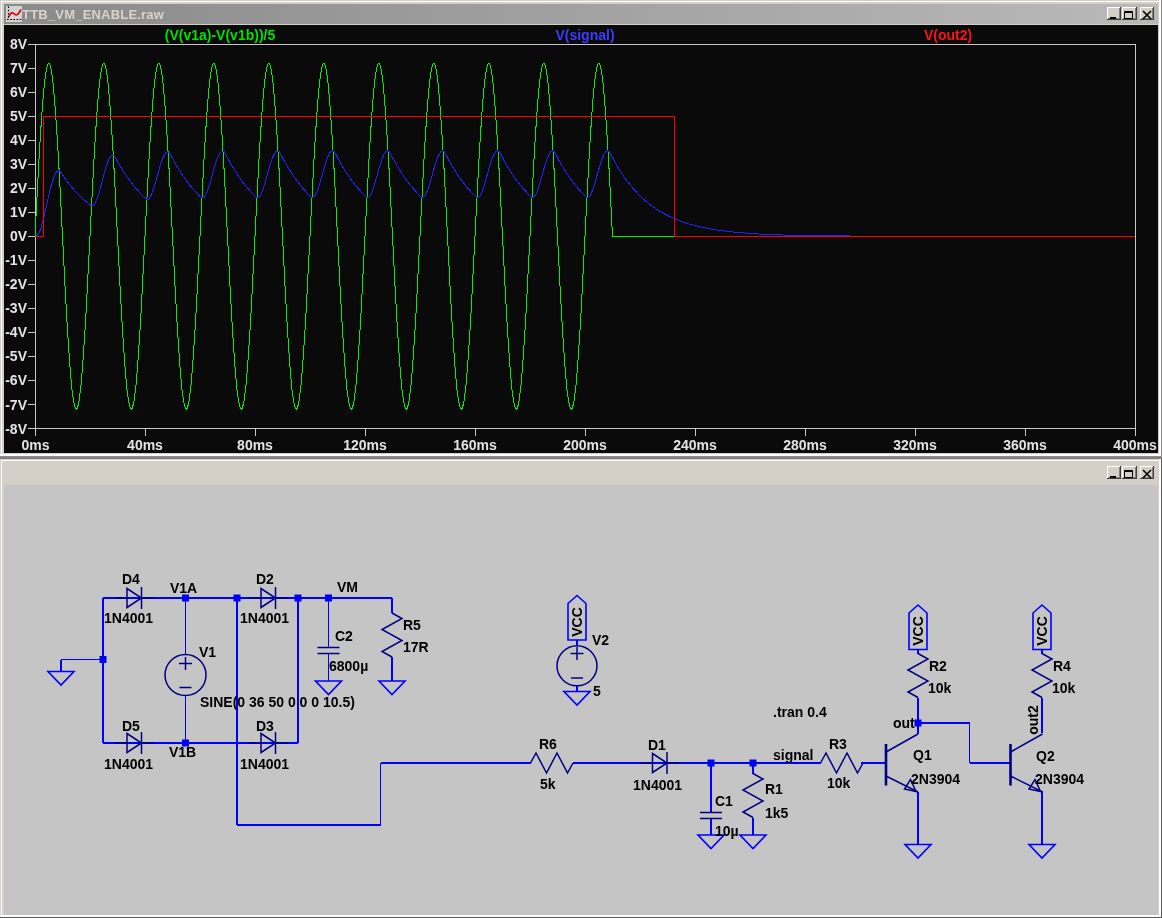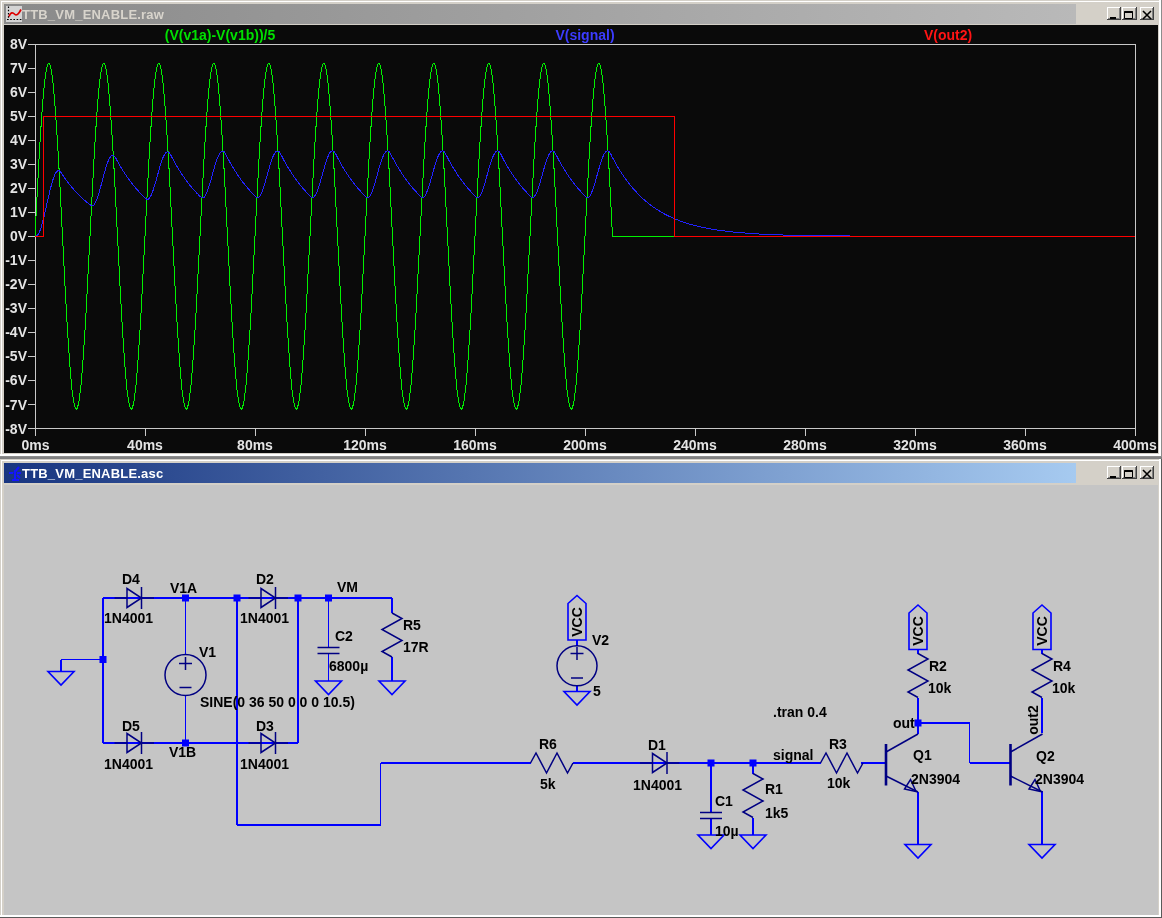--- a/index.html
+++ b/index.html
@@ -1,17 +1,17 @@
 <!DOCTYPE html>
 <html><head><meta charset="utf-8"><style>
 *{margin:0;padding:0;box-sizing:border-box}
 html,body{width:1162px;height:918px;background:#808080;overflow:hidden;font-family:"Liberation Sans",sans-serif}
 .win{position:absolute;left:0;width:1162px;background:#D4D0C8;
  box-shadow:inset -1px -1px 0 #8C8C8C, inset -3px -3px 0 #FFFFFF, inset 1px 1px 0 #D4D0C8, inset 2px 2px 0 #FFFFFF}
-.tb{position:absolute;left:4px;width:1072px;height:20px;overflow:hidden}
+.tb{position:absolute;left:4px;width:1154px;height:20px;overflow:hidden}
 .tb .tt{position:absolute;left:18px;top:3px;font-size:13px;font-weight:bold;letter-spacing:0.2px}
 .btn{position:absolute;width:14.5px;height:13px;background:#D4D0C8;
  box-shadow:inset -1px -1px 0 #404040, inset 1px 1px 0 #FFFFFF, inset -2px -2px 0 #808080, inset 2px 2px 0 #D4D0C8}
 .client{position:absolute;left:4px}
 svg text{white-space:pre}
 </style></head>
 <body>
 <div class="win" style="top:0;height:457px">
   <div class="tb" style="top:4px;background:linear-gradient(90deg,#8A8A8A,#B9B9B9)">
     <svg style="position:absolute;left:2px;top:2px" width="16" height="16" viewBox="0 0 16 16">
@@ -104,28 +104,20 @@
 <text x="220" y="40" fill="#00e000">(V(v1a)-V(v1b))/5</text>
 <text x="585" y="40" fill="#3c3cff">V(signal)</text>
 <text x="948" y="40" fill="#ff1414">V(out2)</text>
 </g>
 <polyline points="35.0,236.2 35.7,222.6 36.4,209.1 37.1,195.8 37.8,182.7 38.4,170.0 39.1,157.7 39.8,145.8 40.5,134.5 41.2,123.8 41.9,113.9 42.6,104.6 43.2,96.2 43.9,88.7 44.6,82.0 45.3,76.4 46.0,71.7 46.7,68.0 47.4,65.3 48.1,63.7 48.8,63.2 49.4,63.7 50.1,65.3 50.8,68.0 51.5,71.7 52.2,76.4 52.9,82.0 53.6,88.7 54.2,96.2 54.9,104.6 55.6,113.9 56.3,123.8 57.0,134.5 57.7,145.8 58.4,157.7 59.1,170.0 59.8,182.7 60.4,195.8 61.1,209.1 61.8,222.6 62.5,236.2 63.2,249.8 63.9,263.3 64.6,276.6 65.2,289.7 65.9,302.4 66.6,314.7 67.3,326.6 68.0,337.9 68.7,348.6 69.4,358.5 70.1,367.8 70.8,376.2 71.4,383.7 72.1,390.4 72.8,396.0 73.5,400.7 74.2,404.4 74.9,407.1 75.6,408.7 76.2,409.2 76.9,408.7 77.6,407.1 78.3,404.4 79.0,400.7 79.7,396.0 80.4,390.4 81.1,383.7 81.8,376.2 82.4,367.8 83.1,358.5 83.8,348.6 84.5,337.9 85.2,326.6 85.9,314.7 86.6,302.4 87.2,289.7 87.9,276.6 88.6,263.3 89.3,249.8 90.0,236.2 90.7,222.6 91.4,209.1 92.1,195.8 92.8,182.7 93.4,170.0 94.1,157.7 94.8,145.8 95.5,134.5 96.2,123.8 96.9,113.9 97.6,104.6 98.2,96.2 98.9,88.7 99.6,82.0 100.3,76.4 101.0,71.7 101.7,68.0 102.4,65.3 103.1,63.7 103.8,63.2 104.4,63.7 105.1,65.3 105.8,68.0 106.5,71.7 107.2,76.4 107.9,82.0 108.6,88.7 109.2,96.2 109.9,104.6 110.6,113.9 111.3,123.8 112.0,134.5 112.7,145.8 113.4,157.7 114.1,170.0 114.8,182.7 115.4,195.8 116.1,209.1 116.8,222.6 117.5,236.2 118.2,249.8 118.9,263.3 119.6,276.6 120.2,289.7 120.9,302.4 121.6,314.7 122.3,326.6 123.0,337.9 123.7,348.6 124.4,358.5 125.1,367.8 125.8,376.2 126.4,383.7 127.1,390.4 127.8,396.0 128.5,400.7 129.2,404.4 129.9,407.1 130.6,408.7 131.2,409.2 131.9,408.7 132.6,407.1 133.3,404.4 134.0,400.7 134.7,396.0 135.4,390.4 136.1,383.7 136.8,376.2 137.4,367.8 138.1,358.5 138.8,348.6 139.5,337.9 140.2,326.6 140.9,314.7 141.6,302.4 142.2,289.7 142.9,276.6 143.6,263.3 144.3,249.8 145.0,236.2 145.7,222.6 146.4,209.1 147.1,195.8 147.8,182.7 148.4,170.0 149.1,157.7 149.8,145.8 150.5,134.5 151.2,123.8 151.9,113.9 152.6,104.6 153.2,96.2 153.9,88.7 154.6,82.0 155.3,76.4 156.0,71.7 156.7,68.0 157.4,65.3 158.1,63.7 158.8,63.2 159.4,63.7 160.1,65.3 160.8,68.0 161.5,71.7 162.2,76.4 162.9,82.0 163.6,88.7 164.2,96.2 164.9,104.6 165.6,113.9 166.3,123.8 167.0,134.5 167.7,145.8 168.4,157.7 169.1,170.0 169.8,182.7 170.4,195.8 171.1,209.1 171.8,222.6 172.5,236.2 173.2,249.8 173.9,263.3 174.6,276.6 175.2,289.7 175.9,302.4 176.6,314.7 177.3,326.6 178.0,337.9 178.7,348.6 179.4,358.5 180.1,367.8 180.8,376.2 181.4,383.7 182.1,390.4 182.8,396.0 183.5,400.7 184.2,404.4 184.9,407.1 185.6,408.7 186.2,409.2 186.9,408.7 187.6,407.1 188.3,404.4 189.0,400.7 189.7,396.0 190.4,390.4 191.1,383.7 191.8,376.2 192.4,367.8 193.1,358.5 193.8,348.6 194.5,337.9 195.2,326.6 195.9,314.7 196.6,302.4 197.2,289.7 197.9,276.6 198.6,263.3 199.3,249.8 200.0,236.2 200.7,222.6 201.4,209.1 202.1,195.8 202.8,182.7 203.4,170.0 204.1,157.7 204.8,145.8 205.5,134.5 206.2,123.8 206.9,113.9 207.6,104.6 208.2,96.2 208.9,88.7 209.6,82.0 210.3,76.4 211.0,71.7 211.7,68.0 212.4,65.3 213.1,63.7 213.8,63.2 214.4,63.7 215.1,65.3 215.8,68.0 216.5,71.7 217.2,76.4 217.9,82.0 218.6,88.7 219.2,96.2 219.9,104.6 220.6,113.9 221.3,123.8 222.0,134.5 222.7,145.8 223.4,157.7 224.1,170.0 224.8,182.7 225.4,195.8 226.1,209.1 226.8,222.6 227.5,236.2 228.2,249.8 228.9,263.3 229.6,276.6 230.2,289.7 230.9,302.4 231.6,314.7 232.3,326.6 233.0,337.9 233.7,348.6 234.4,358.5 235.1,367.8 235.8,376.2 236.4,383.7 237.1,390.4 237.8,396.0 238.5,400.7 239.2,404.4 239.9,407.1 240.6,408.7 241.2,409.2 241.9,408.7 242.6,407.1 243.3,404.4 244.0,400.7 244.7,396.0 245.4,390.4 246.1,383.7 246.8,376.2 247.4,367.8 248.1,358.5 248.8,348.6 249.5,337.9 250.2,326.6 250.9,314.7 251.6,302.4 252.2,289.7 252.9,276.6 253.6,263.3 254.3,249.8 255.0,236.2 255.7,222.6 256.4,209.1 257.1,195.8 257.8,182.7 258.4,170.0 259.1,157.7 259.8,145.8 260.5,134.5 261.2,123.8 261.9,113.9 262.6,104.6 263.2,96.2 263.9,88.7 264.6,82.0 265.3,76.4 266.0,71.7 266.7,68.0 267.4,65.3 268.1,63.7 268.8,63.2 269.4,63.7 270.1,65.3 270.8,68.0 271.5,71.7 272.2,76.4 272.9,82.0 273.6,88.7 274.2,96.2 274.9,104.6 275.6,113.9 276.3,123.8 277.0,134.5 277.7,145.8 278.4,157.7 279.1,170.0 279.8,182.7 280.4,195.8 281.1,209.1 281.8,222.6 282.5,236.2 283.2,249.8 283.9,263.3 284.6,276.6 285.2,289.7 285.9,302.4 286.6,314.7 287.3,326.6 288.0,337.9 288.7,348.6 289.4,358.5 290.1,367.8 290.8,376.2 291.4,383.7 292.1,390.4 292.8,396.0 293.5,400.7 294.2,404.4 294.9,407.1 295.6,408.7 296.2,409.2 296.9,408.7 297.6,407.1 298.3,404.4 299.0,400.7 299.7,396.0 300.4,390.4 301.1,383.7 301.8,376.2 302.4,367.8 303.1,358.5 303.8,348.6 304.5,337.9 305.2,326.6 305.9,314.7 306.6,302.4 307.2,289.7 307.9,276.6 308.6,263.3 309.3,249.8 310.0,236.2 310.7,222.6 311.4,209.1 312.1,195.8 312.8,182.7 313.4,170.0 314.1,157.7 314.8,145.8 315.5,134.5 316.2,123.8 316.9,113.9 317.6,104.6 318.2,96.2 318.9,88.7 319.6,82.0 320.3,76.4 321.0,71.7 321.7,68.0 322.4,65.3 323.1,63.7 323.8,63.2 324.4,63.7 325.1,65.3 325.8,68.0 326.5,71.7 327.2,76.4 327.9,82.0 328.6,88.7 329.2,96.2 329.9,104.6 330.6,113.9 331.3,123.8 332.0,134.5 332.7,145.8 333.4,157.7 334.1,170.0 334.8,182.7 335.4,195.8 336.1,209.1 336.8,222.6 337.5,236.2 338.2,249.8 338.9,263.3 339.6,276.6 340.2,289.7 340.9,302.4 341.6,314.7 342.3,326.6 343.0,337.9 343.7,348.6 344.4,358.5 345.1,367.8 345.8,376.2 346.4,383.7 347.1,390.4 347.8,396.0 348.5,400.7 349.2,404.4 349.9,407.1 350.6,408.7 351.2,409.2 351.9,408.7 352.6,407.1 353.3,404.4 354.0,400.7 354.7,396.0 355.4,390.4 356.1,383.7 356.8,376.2 357.4,367.8 358.1,358.5 358.8,348.6 359.5,337.9 360.2,326.6 360.9,314.7 361.6,302.4 362.2,289.7 362.9,276.6 363.6,263.3 364.3,249.8 365.0,236.2 365.7,222.6 366.4,209.1 367.1,195.8 367.8,182.7 368.4,170.0 369.1,157.7 369.8,145.8 370.5,134.5 371.2,123.8 371.9,113.9 372.6,104.6 373.2,96.2 373.9,88.7 374.6,82.0 375.3,76.4 376.0,71.7 376.7,68.0 377.4,65.3 378.1,63.7 378.8,63.2 379.4,63.7 380.1,65.3 380.8,68.0 381.5,71.7 382.2,76.4 382.9,82.0 383.6,88.7 384.2,96.2 384.9,104.6 385.6,113.9 386.3,123.8 387.0,134.5 387.7,145.8 388.4,157.7 389.1,170.0 389.8,182.7 390.4,195.8 391.1,209.1 391.8,222.6 392.5,236.2 393.2,249.8 393.9,263.3 394.6,276.6 395.2,289.7 395.9,302.4 396.6,314.7 397.3,326.6 398.0,337.9 398.7,348.6 399.4,358.5 400.1,367.8 400.8,376.2 401.4,383.7 402.1,390.4 402.8,396.0 403.5,400.7 404.2,404.4 404.9,407.1 405.6,408.7 406.2,409.2 406.9,408.7 407.6,407.1 408.3,404.4 409.0,400.7 409.7,396.0 410.4,390.4 411.1,383.7 411.8,376.2 412.4,367.8 413.1,358.5 413.8,348.6 414.5,337.9 415.2,326.6 415.9,314.7 416.6,302.4 417.2,289.7 417.9,276.6 418.6,263.3 419.3,249.8 420.0,236.2 420.7,222.6 421.4,209.1 422.1,195.8 422.8,182.7 423.4,170.0 424.1,157.7 424.8,145.8 425.5,134.5 426.2,123.8 426.9,113.9 427.6,104.6 428.2,96.2 428.9,88.7 429.6,82.0 430.3,76.4 431.0,71.7 431.7,68.0 432.4,65.3 433.1,63.7 433.8,63.2 434.4,63.7 435.1,65.3 435.8,68.0 436.5,71.7 437.2,76.4 437.9,82.0 438.6,88.7 439.2,96.2 439.9,104.6 440.6,113.9 441.3,123.8 442.0,134.5 442.7,145.8 443.4,157.7 444.1,170.0 444.8,182.7 445.4,195.8 446.1,209.1 446.8,222.6 447.5,236.2 448.2,249.8 448.9,263.3 449.6,276.6 450.2,289.7 450.9,302.4 451.6,314.7 452.3,326.6 453.0,337.9 453.7,348.6 454.4,358.5 455.1,367.8 455.8,376.2 456.4,383.7 457.1,390.4 457.8,396.0 458.5,400.7 459.2,404.4 459.9,407.1 460.6,408.7 461.2,409.2 461.9,408.7 462.6,407.1 463.3,404.4 464.0,400.7 464.7,396.0 465.4,390.4 466.1,383.7 466.8,376.2 467.4,367.8 468.1,358.5 468.8,348.6 469.5,337.9 470.2,326.6 470.9,314.7 471.6,302.4 472.2,289.7 472.9,276.6 473.6,263.3 474.3,249.8 475.0,236.2 475.7,222.6 476.4,209.1 477.1,195.8 477.8,182.7 478.4,170.0 479.1,157.7 479.8,145.8 480.5,134.5 481.2,123.8 481.9,113.9 482.6,104.6 483.2,96.2 483.9,88.7 484.6,82.0 485.3,76.4 486.0,71.7 486.7,68.0 487.4,65.3 488.1,63.7 488.8,63.2 489.4,63.7 490.1,65.3 490.8,68.0 491.5,71.7 492.2,76.4 492.9,82.0 493.6,88.7 494.2,96.2 494.9,104.6 495.6,113.9 496.3,123.8 497.0,134.5 497.7,145.8 498.4,157.7 499.1,170.0 499.8,182.7 500.4,195.8 501.1,209.1 501.8,222.6 502.5,236.2 503.2,249.8 503.9,263.3 504.6,276.6 505.2,289.7 505.9,302.4 506.6,314.7 507.3,326.6 508.0,337.9 508.7,348.6 509.4,358.5 510.1,367.8 510.8,376.2 511.4,383.7 512.1,390.4 512.8,396.0 513.5,400.7 514.2,404.4 514.9,407.1 515.6,408.7 516.2,409.2 516.9,408.7 517.6,407.1 518.3,404.4 519.0,400.7 519.7,396.0 520.4,390.4 521.1,383.7 521.8,376.2 522.4,367.8 523.1,358.5 523.8,348.6 524.5,337.9 525.2,326.6 525.9,314.7 526.6,302.4 527.2,289.7 527.9,276.6 528.6,263.3 529.3,249.8 530.0,236.2 530.7,222.6 531.4,209.1 532.1,195.8 532.8,182.7 533.4,170.0 534.1,157.7 534.8,145.8 535.5,134.5 536.2,123.8 536.9,113.9 537.6,104.6 538.2,96.2 538.9,88.7 539.6,82.0 540.3,76.4 541.0,71.7 541.7,68.0 542.4,65.3 543.1,63.7 543.8,63.2 544.4,63.7 545.1,65.3 545.8,68.0 546.5,71.7 547.2,76.4 547.9,82.0 548.6,88.7 549.2,96.2 549.9,104.6 550.6,113.9 551.3,123.8 552.0,134.5 552.7,145.8 553.4,157.7 554.1,170.0 554.8,182.7 555.4,195.8 556.1,209.1 556.8,222.6 557.5,236.2 558.2,249.8 558.9,263.3 559.6,276.6 560.2,289.7 560.9,302.4 561.6,314.7 562.3,326.6 563.0,337.9 563.7,348.6 564.4,358.5 565.1,367.8 565.8,376.2 566.4,383.7 567.1,390.4 567.8,396.0 568.5,400.7 569.2,404.4 569.9,407.1 570.6,408.7 571.2,409.2 571.9,408.7 572.6,407.1 573.3,404.4 574.0,400.7 574.7,396.0 575.4,390.4 576.1,383.7 576.8,376.2 577.4,367.8 578.1,358.5 578.8,348.6 579.5,337.9 580.2,326.6 580.9,314.7 581.6,302.4 582.2,289.7 582.9,276.6 583.6,263.3 584.3,249.8 585.0,236.2 585.7,222.6 586.4,209.1 587.1,195.8 587.8,182.7 588.4,170.0 589.1,157.7 589.8,145.8 590.5,134.5 591.2,123.8 591.9,113.9 592.6,104.6 593.2,96.2 593.9,88.7 594.6,82.0 595.3,76.4 596.0,71.7 596.7,68.0 597.4,65.3 598.1,63.7 598.8,63.2 599.4,63.7 600.1,65.3 600.8,68.0 601.5,71.7 602.2,76.4 602.9,82.0 603.6,88.7 604.2,96.2 604.9,104.6 605.6,113.9 606.3,123.8 607.0,134.5 607.7,145.8 608.4,157.7 609.1,170.0 609.8,182.7 610.4,195.8 611.1,209.1 611.8,222.6 612.5,236.2 1135.0,236.2" fill="none" stroke="#00f000" stroke-width="1" shape-rendering="crispEdges"></polyline>
 <polyline points="35.0,236.2 35.8,236.2 36.6,236.0 37.5,235.2 38.4,233.9 39.4,231.9 40.4,229.5 41.2,227.0 42.0,224.2 42.8,221.2 43.7,218.0 44.5,214.6 45.3,211.0 46.3,206.8 47.2,202.5 48.2,198.2 49.2,194.0 50.1,190.0 51.1,186.2 52.0,182.7 53.0,179.5 54.0,176.8 54.9,174.5 55.9,172.7 56.9,171.4 57.8,170.7 58.8,170.5 59.7,171.0 60.7,172.1 61.7,173.5 62.6,175.0 63.6,176.4 64.6,177.8 65.5,179.1 66.5,180.5 67.4,181.7 68.4,183.0 69.4,184.2 70.3,185.4 71.3,186.6 72.3,187.8 73.2,188.9 74.2,190.0 75.1,191.0 76.1,192.1 77.1,193.1 78.0,194.1 78.9,194.9 79.7,195.7 80.5,196.5 81.3,197.3 82.2,198.1 83.0,198.9 83.8,199.6 84.6,200.3 85.5,201.0 86.3,201.7 87.1,202.4 87.9,203.1 88.8,203.7 89.6,204.4 90.4,205.0 91.2,205.6 92.1,205.9 92.9,205.8 93.7,205.1 94.5,204.1 95.4,202.7 96.2,200.9 97.0,198.8 97.8,196.5 98.7,193.8 99.5,191.1 100.3,188.1 101.1,185.1 102.0,181.9 102.8,178.8 103.6,175.7 104.4,172.7 105.3,169.8 106.1,167.1 106.9,164.6 107.7,162.3 108.6,160.2 109.4,158.5 110.2,157.1 111.0,156.1 111.9,155.5 112.7,155.2 113.5,155.4 114.3,156.0 115.2,157.1 116.0,158.5 116.8,160.1 117.6,161.6 118.5,163.0 119.3,164.5 120.1,165.9 120.9,167.3 121.8,168.7 122.6,170.0 123.4,171.3 124.2,172.6 125.1,173.9 125.9,175.1 126.7,176.3 127.5,177.5 128.4,178.7 129.2,179.8 130.0,180.9 130.8,182.0 131.7,183.1 132.5,184.2 133.3,185.2 134.1,186.2 135.0,187.2 135.8,188.2 136.6,189.1 137.4,190.1 138.3,191.0 139.1,191.9 139.9,192.7 140.7,193.6 141.6,194.5 142.4,195.3 143.2,196.1 144.0,196.9 144.9,197.7 145.7,198.4 146.5,199.1 147.3,199.5 148.2,199.3 149.0,198.7 149.8,197.7 150.6,196.3 151.5,194.6 152.3,192.5 153.1,190.2 153.9,187.7 154.8,185.0 155.6,182.1 156.4,179.2 157.2,176.2 158.1,173.2 158.9,170.2 159.7,167.4 160.5,164.6 161.4,162.1 162.2,159.7 163.0,157.6 163.8,155.8 164.7,154.3 165.5,153.1 166.3,152.3 167.1,151.9 168.0,151.9 168.8,152.3 169.6,153.1 170.4,154.4 171.3,156.0 172.1,157.6 172.9,159.1 173.7,160.7 174.6,162.2 175.4,163.6 176.2,165.1 177.0,166.5 177.9,167.9 178.7,169.2 179.5,170.5 180.3,171.8 181.2,173.1 182.0,174.4 182.8,175.6 183.6,176.8 184.5,178.0 185.3,179.1 186.1,180.3 186.9,181.4 187.8,182.5 188.6,183.5 189.4,184.6 190.2,185.6 191.1,186.6 191.9,187.6 192.7,188.6 193.5,189.5 194.4,190.4 195.2,191.3 196.0,192.2 196.8,193.1 197.7,193.9 198.5,194.8 199.3,195.6 200.1,196.4 201.0,197.2 201.8,197.9 202.6,198.0 203.4,197.8 204.3,197.1 205.1,196.0 205.9,194.5 206.7,192.7 207.7,190.2 208.7,187.4 209.6,184.3 210.6,181.0 211.6,177.6 212.5,174.1 213.5,170.7 214.4,167.3 215.4,164.1 216.4,161.2 217.3,158.5 218.3,156.1 219.3,154.2 220.2,152.7 221.2,151.6 222.1,151.1 223.1,151.2 224.1,151.8 225.0,153.0 226.0,154.8 227.0,156.7 227.9,158.5 228.9,160.3 229.8,162.0 230.8,163.8 231.8,165.4 232.7,167.1 233.7,168.7 234.7,170.2 235.6,171.7 236.6,173.2 237.5,174.7 238.5,176.1 239.5,177.5 240.4,178.9 241.4,180.2 242.3,181.5 243.3,182.7 244.3,184.0 245.2,185.2 246.2,186.4 247.2,187.5 248.1,188.6 249.1,189.7 250.0,190.8 251.0,191.9 252.0,192.9 252.9,193.9 253.9,194.9 254.9,195.8 255.8,196.7 256.8,197.5 257.7,197.7 258.7,197.3 259.7,196.3 260.6,194.7 261.6,192.7 262.6,190.3 263.5,187.5 264.5,184.5 265.4,181.3 266.4,177.9 267.4,174.4 268.3,171.0 269.3,167.6 270.3,164.4 271.2,161.4 272.2,158.6 273.1,156.2 274.1,154.2 275.1,152.7 276.0,151.6 277.0,151.0 278.0,151.0 278.9,151.5 279.9,152.6 280.8,154.3 281.8,156.2 282.8,158.1 283.7,159.9 284.7,161.7 285.7,163.4 286.6,165.1 287.6,166.7 288.5,168.3 289.5,169.9 290.5,171.4 291.4,172.9 292.4,174.4 293.4,175.8 294.3,177.2 295.3,178.6 296.2,179.9 297.2,181.2 298.2,182.5 299.1,183.7 300.1,184.9 301.1,186.1 302.0,187.3 303.0,188.4 303.9,189.5 304.9,190.6 305.9,191.6 306.8,192.7 307.8,193.7 308.8,194.6 309.7,195.6 310.7,196.5 311.6,197.4 312.6,197.7 313.6,197.3 314.5,196.4 315.5,194.9 316.5,193.0 317.4,190.6 318.4,187.9 319.3,184.9 320.3,181.7 321.3,178.3 322.2,174.9 323.2,171.4 324.2,168.0 325.1,164.8 326.1,161.7 327.0,159.0 328.0,156.5 329.0,154.4 329.9,152.8 330.9,151.7 331.9,151.0 332.8,150.9 333.8,151.4 334.7,152.4 335.7,154.0 336.7,155.9 337.6,157.8 338.6,159.6 339.6,161.4 340.5,163.1 341.5,164.8 342.4,166.4 343.4,168.1 344.4,169.6 345.3,171.2 346.3,172.7 347.3,174.1 348.2,175.6 349.2,177.0 350.1,178.3 351.1,179.7 352.1,181.0 353.0,182.3 354.0,183.5 355.0,184.7 355.9,185.9 356.9,187.1 357.8,188.2 358.8,189.3 359.8,190.4 360.7,191.5 361.7,192.5 362.7,193.5 363.6,194.5 364.6,195.4 365.5,196.4 366.5,197.3 367.5,197.7 368.4,197.4 369.4,196.5 370.4,195.2 371.3,193.3 372.3,191.0 373.2,188.3 374.2,185.3 375.2,182.1 376.1,178.8 377.1,175.3 378.1,171.9 379.0,168.5 380.0,165.2 380.9,162.1 381.9,159.3 382.9,156.8 383.8,154.7 384.8,153.0 385.8,151.8 386.7,151.1 387.7,150.9 388.6,151.3 389.6,152.2 390.6,153.8 391.5,155.7 392.5,157.5 393.5,159.3 394.4,161.1 395.4,162.9 396.3,164.5 397.3,166.2 398.3,167.8 399.2,169.4 400.2,170.9 401.2,172.4 402.1,173.9 403.1,175.4 404.0,176.8 405.0,178.1 406.0,179.5 406.9,180.8 407.9,182.1 408.9,183.3 409.8,184.5 410.8,185.7 411.7,186.9 412.7,188.0 413.7,189.2 414.6,190.2 415.6,191.3 416.6,192.3 417.5,193.4 418.5,194.3 419.4,195.3 420.4,196.3 421.4,197.2 422.3,197.6 423.3,197.5 424.3,196.7 425.2,195.4 426.2,193.6 427.1,191.3 428.1,188.7 429.1,185.8 430.0,182.6 431.0,179.3 432.0,175.8 432.9,172.4 433.9,169.0 434.8,165.7 435.8,162.6 436.8,159.7 437.7,157.2 438.7,155.0 439.7,153.2 440.6,151.9 441.6,151.1 442.5,150.9 443.5,151.2 444.5,152.0 445.4,153.5 446.4,155.4 447.4,157.3 448.3,159.1 449.3,160.9 450.2,162.6 451.2,164.3 452.2,166.0 453.1,167.6 454.1,169.2 455.1,170.7 456.0,172.2 457.0,173.7 457.9,175.2 458.9,176.6 459.9,177.9 460.8,179.3 461.8,180.6 462.8,181.9 463.7,183.1 464.7,184.4 465.6,185.6 466.6,186.7 467.6,187.9 468.5,189.0 469.5,190.1 470.5,191.2 471.4,192.2 472.4,193.2 473.3,194.2 474.3,195.2 475.3,196.1 476.2,197.0 477.2,197.6 478.2,197.5 479.1,196.8 480.1,195.6 481.0,193.9 482.0,191.7 483.0,189.1 483.9,186.2 484.9,183.1 485.9,179.7 486.8,176.3 487.8,172.9 488.7,169.4 489.7,166.1 490.7,163.0 491.6,160.1 492.6,157.5 493.6,155.3 494.5,153.4 495.5,152.1 496.4,151.2 497.4,150.9 498.4,151.1 499.3,151.9 500.3,153.3 501.3,155.1 502.2,157.0 503.2,158.8 504.1,160.6 505.1,162.4 506.1,164.1 507.0,165.7 508.0,167.4 509.0,169.0 509.9,170.5 510.9,172.0 511.8,173.5 512.8,175.0 513.8,176.4 514.7,177.7 515.7,179.1 516.7,180.4 517.6,181.7 518.6,183.0 519.5,184.2 520.5,185.4 521.5,186.6 522.4,187.7 523.4,188.8 524.4,189.9 525.3,191.0 526.3,192.0 527.2,193.1 528.2,194.1 529.2,195.0 530.1,196.0 531.1,196.9 532.1,197.6 533.0,197.6 534.0,197.0 534.9,195.8 535.9,194.1 536.9,192.0 537.8,189.5 538.8,186.6 539.8,183.5 540.7,180.2 541.7,176.8 542.6,173.4 543.6,169.9 544.6,166.6 545.5,163.4 546.5,160.5 547.5,157.9 548.4,155.6 549.4,153.7 550.3,152.2 551.3,151.3 552.3,150.9 553.2,151.0 554.2,151.7 555.2,153.0 556.1,154.9 557.1,156.7 558.0,158.6 559.0,160.4 560.0,162.1 560.9,163.8 561.9,165.5 562.9,167.1 563.8,168.7 564.8,170.3 565.7,171.8 566.7,173.3 567.7,174.7 568.6,176.2 569.6,177.6 570.6,178.9 571.5,180.2 572.5,181.5 573.4,182.8 574.4,184.0 575.4,185.2 576.3,186.4 577.3,187.6 578.3,188.7 579.2,189.8 580.2,190.8 581.1,191.9 582.1,192.9 583.1,193.9 584.0,194.9 585.0,195.9 586.0,196.8 586.9,197.5 587.9,197.6 588.8,197.1 589.8,196.0 590.8,194.4 591.7,192.3 592.7,189.9 593.7,187.1 594.6,184.0 595.6,180.7 596.5,177.3 597.5,173.8 598.5,170.4 599.4,167.1 600.4,163.9 601.4,160.9 602.3,158.2 603.3,155.9 604.2,153.9 605.2,152.4 606.2,151.4 607.1,150.9 608.1,151.0 609.1,151.6 610.0,152.8 611.0,154.6 611.9,156.5 612.9,158.3 613.9,160.1 614.8,161.9 615.8,163.6 616.8,165.3 617.7,166.9 618.7,168.5 619.6,170.1 620.6,171.6 621.6,173.1 622.5,174.5 623.5,176.0 624.5,177.4 625.4,178.7 626.4,180.0 627.3,181.3 628.3,182.6 629.3,183.8 630.2,185.1 631.2,186.2 632.2,187.4 633.1,188.5 634.1,189.6 635.0,190.7 636.0,191.7 637.0,192.8 637.9,193.8 638.9,194.8 639.9,195.7 640.8,196.7 641.8,197.6 642.7,198.5 643.7,199.3 644.7,200.2 645.6,201.0 646.6,201.8 647.6,202.6 648.5,203.4 649.5,204.2 650.4,204.9 651.4,205.6 652.4,206.3 653.3,207.0 654.3,207.7 655.3,208.3 656.2,209.0 657.2,209.6 658.1,210.2 659.1,210.8 660.1,211.4 661.0,212.0 662.0,212.6 663.0,213.1 663.9,213.6 664.9,214.2 665.8,214.7 666.8,215.2 667.8,215.6 668.7,216.1 669.7,216.6 670.7,217.0 671.6,217.5 672.6,217.9 673.5,218.3 674.5,218.7 675.5,219.2 676.4,219.5 677.4,219.9 678.4,220.3 679.3,220.7 680.3,221.0 681.2,221.4 682.2,221.7 683.2,222.1 684.1,222.4 685.1,222.7 686.1,223.0 687.0,223.3 688.0,223.6 688.9,223.9 689.9,224.2 690.9,224.5 691.8,224.7 692.8,225.0 693.8,225.3 694.7,225.5 695.7,225.8 696.6,226.0 697.6,226.2 698.6,226.5 699.5,226.7 700.5,226.9 701.5,227.1 702.4,227.3 703.4,227.5 704.3,227.7 705.3,227.9 706.3,228.1 707.2,228.3 708.2,228.5 709.2,228.7 710.1,228.8 711.1,229.0 712.0,229.2 713.0,229.3 714.0,229.5 714.9,229.7 715.9,229.8 716.9,230.0 717.8,230.1 718.8,230.2 719.7,230.4 720.7,230.5 721.7,230.6 722.6,230.8 723.6,230.9 724.6,231.0 725.5,231.1 726.5,231.3 727.4,231.4 728.4,231.5 729.4,231.6 730.3,231.7 731.3,231.8 732.3,231.9 733.2,232.0 734.2,232.1 735.1,232.2 736.1,232.3 737.1,232.4 738.0,232.5 739.0,232.6 740.0,232.6 740.8,232.7 741.7,232.8 742.7,232.9 743.7,232.9 744.5,233.0 745.5,233.1 746.4,233.2 747.4,233.2 748.2,233.3 749.2,233.4 750.1,233.4 751.1,233.5 751.9,233.5 752.9,233.6 753.8,233.7 754.7,233.7 755.6,233.8 756.6,233.8 757.6,233.9 758.4,233.9 759.3,234.0 760.3,234.0 761.3,234.1 762.1,234.1 763.1,234.2 764.0,234.2 765.0,234.3 765.8,234.3 766.8,234.3 767.7,234.4 768.7,234.4 769.5,234.5 770.5,234.5 771.4,234.5 772.3,234.6 773.2,234.6 774.2,234.6 775.2,234.7 776.0,234.7 776.9,234.7 777.9,234.8 778.9,234.8 779.7,234.8 780.7,234.9 781.6,234.9 782.6,234.9 783.4,235.0 784.4,235.0 785.3,235.0 786.3,235.0 787.1,235.1 788.1,235.1 789.0,235.1 789.9,235.1 790.8,235.2 791.8,235.2 792.8,235.2 793.6,235.2 794.5,235.3 795.5,235.3 796.5,235.3 797.3,235.3 798.3,235.3 799.2,235.4 800.2,235.4 801.0,235.4 802.0,235.4 802.9,235.4 803.9,235.4 804.7,235.5 805.7,235.5 806.6,235.5 807.5,235.5 808.4,235.5 809.4,235.5 810.4,235.6 811.2,235.6 812.1,235.6 813.1,235.6 814.1,235.6 814.9,235.6 815.9,235.6 816.8,235.6 817.8,235.7 818.6,235.7 819.6,235.7 820.5,235.7 821.5,235.7 822.3,235.7 823.3,235.7 824.2,235.7 825.1,235.7 826.0,235.8 827.0,235.8 828.0,235.8 828.8,235.8 829.7,235.8 830.7,235.8 831.7,235.8 832.5,235.8 833.5,235.8 834.4,235.8 835.4,235.8 836.2,235.9 837.2,235.9 838.1,235.9 839.1,235.9 839.9,235.9 840.9,235.9 841.8,235.9 842.7,235.9 843.6,235.9 844.6,235.9 845.6,235.9 846.4,235.9 847.3,235.9 848.3,235.9 849.3,235.9 850.1,236.0 851.1,236.0 852.0,236.0 853.0,236.0 853.8,236.0 854.8,236.0 855.7,236.0 856.7,236.0 857.5,236.0 858.5,236.0 859.4,236.0 1135.0,236.2" fill="none" stroke="#2222ff" stroke-width="1" shape-rendering="crispEdges"></polyline>
 <polyline points="35.0,236.2 43.0,236.2 43.0,116.0 674.0,116.0 674.0,236.2 1135.0,236.2" fill="none" stroke="#ff0000" stroke-width="1" shape-rendering="crispEdges"></polyline>
   </svg>
 </div>
 <div class="win" style="top:459px;height:459px;box-shadow:inset -1px -1px 0 #5A5A5A, inset -3px -3px 0 #FFFFFF, inset 1px 1px 0 #D4D0C8, inset 2px 2px 0 #FFFFFF">
-  <div class="tb" style="top:4px;background:linear-gradient(90deg,#183580,#A6CAF0)">
-    <svg style="position:absolute;left:3px;top:2px" width="16" height="16" viewBox="0 0 16 16">
-      <g stroke="#1414ff" stroke-width="2" fill="none">
-        <path d="M12 2 L7 8 M2 8 L6 8 M10 8 L14 8 M8 5 L8 14 M5 15 L12 15 M10 10 L13 13"></path>
-      </g>
-    </svg>
-    <span class="tt" style="color:#FFFFFF">TTB_VM_ENABLE.asc</span>
-  </div>
   <div class="btn" style="left:1106.5px;top:7px"><svg width="14" height="12" viewBox="0 0 14 12">
         <rect x="3" y="8" width="6" height="2" fill="#000"></rect>
       </svg></div>
   <div class="btn" style="left:1122px;top:7px"><svg width="14" height="12" viewBox="0 0 14 12">
         <path d="M2.5 2.5 h8 v7 h-8 Z" fill="none" stroke="#000" stroke-width="1"></path>
         <line x1="2.5" y1="3" x2="10.5" y2="3" stroke="#000" stroke-width="2"></line>
       </svg></div>
   <div class="btn" style="left:1139.5px;top:7px"><svg width="14" height="12" viewBox="0 0 14 12">
         <path d="M3 2 L11 10 M11 2 L3 10" stroke="#000" stroke-width="1.6"></path>
       </svg></div>

